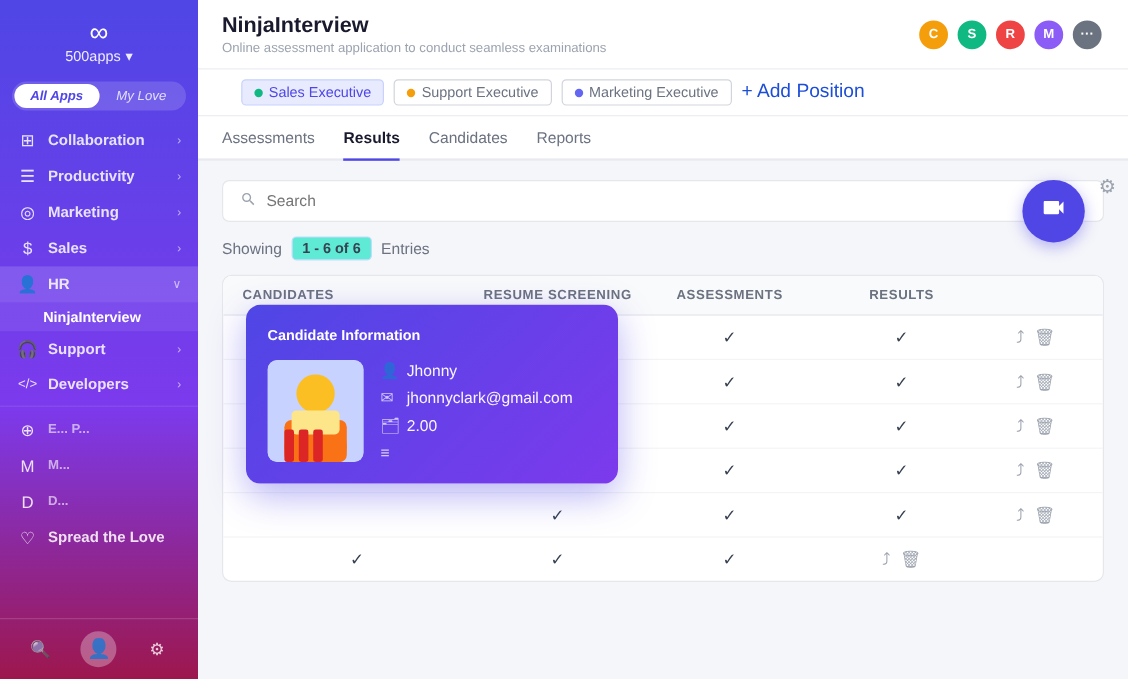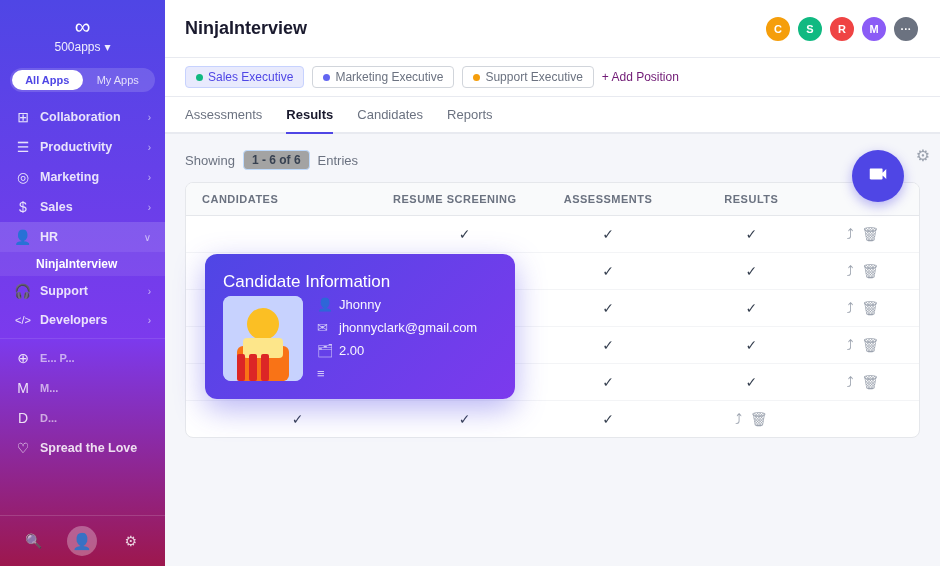--- a/index.html
+++ b/index.html
@@ -42,20 +42,21 @@
       padding: 2px;
     }
     .sidebar-tab {
       flex: 1;
       text-align: center;
       font-size: 11px;
       padding: 4px 0;
       border-radius: 20px;
       cursor: pointer;
       color: rgba(255,255,255,0.8);
+      font-style: italic;
     }
     .sidebar-tab.active {
       background: white;
       color: #4f46e5;
       font-weight: 600;
     }
     .sidebar-nav {
       flex: 1;
       overflow-y: auto;
       padding: 4px 0;
@@ -149,21 +150,21 @@
       display: flex; align-items: center; justify-content: center;
       font-size: 11px;
       font-weight: 700;
       color: white;
       border: 2px solid white;
     }
 
     
     .position-bar {
       background: white;
-      padding: 8px 20px;
+      padding: 8px 36px;
       display: flex;
       align-items: center;
       gap: 8px;
       border-bottom: 1px solid #e8eaf0;
     }
     .position-tag {
       display: flex;
       align-items: center;
       gap: 5px;
       padding: 3px 10px;
@@ -174,22 +175,22 @@
     .position-tag.active {
       background: #e8eafd;
       color: #4f46e5;
       border: 1px solid #c7d2fe;
     }
     .position-tag.outlined {
       border: 1px solid #d1d5db;
       color: #6b7280;
     }
     .add-position {
-      font-size: 12px;
-      color: #701a75;
+      font-size: 16px;
+      color: #1d4ed8;
       cursor: pointer;
       display: flex;
       align-items: center;
       gap: 3px;
     }
     .dot-indicator {
       width: 7px; height: 7px;
       border-radius: 50%;
       display: inline-block;
     }
@@ -274,21 +275,21 @@
     
     .showing-bar {
       display: flex;
       align-items: center;
       gap: 8px;
       font-size: 13px;
       color: #6b7280;
       margin-bottom: 12px;
     }
     .showing-badge {
-      background: #a3a3a3;
+      background: #5eead4;
       border: 1px solid #bfdbfe;
       border-radius: 4px;
       padding: 2px 8px;
       font-size: 12px;
       color: #374151;
       font-weight: 600;
     }
 
     
     .results-table {
@@ -342,24 +343,24 @@
       top: 120px;
       width: 310px;
       background: linear-gradient(135deg, #4f46e5 0%, #7c3aed 100%);
       border-radius: 12px;
       padding: 18px;
       color: white;
       z-index: 100;
       box-shadow: 0 10px 30px rgba(79,70,229,0.4);
     }
     .popup-title {
-      font-size: 17px;
-      font-weight: 400;
+      font-size: 12px;
+      font-weight: 700;
       color: white;
-      margin-bottom: 4px;
+      margin-bottom: 14px;
     }
     .popup-body {
       display: flex;
       gap: 14px;
     }
     .popup-photo {
       width: 80px;
       height: 85px;
       border-radius: 8px;
       background: #c7d2fe;
@@ -394,21 +395,21 @@
   <div class="sidebar-logo">
     <div class="sidebar-logo-icon">∞</div>
     <div class="sidebar-brand">
       <span>500apps</span>
       <span>▾</span>
     </div>
   </div>
 
   <div class="sidebar-tabs">
     <div class="sidebar-tab active">All Apps</div>
-    <div class="sidebar-tab">My Apps</div>
+    <div class="sidebar-tab">My Love</div>
   </div>
 
   <div class="sidebar-nav">
     <div class="nav-item">
       <span class="nav-icon">⊞</span>
       <span class="nav-label">Collaboration</span>
       <span class="chevron">›</span>
     </div>
     <div class="nav-item">
       <span class="nav-icon">☰</span>
@@ -471,42 +472,43 @@
       <span>⚙</span>
     </div>
   </div>
 </div>
 
 <div class="main-content">
 
   <div class="header">
     <div class="header-left">
       <div class="header-title">NinjaInterview</div>
+      <div class="header-subtitle">Online assessment application to conduct seamless examinations</div>
     </div>
     <div class="header-avatars">
       <div class="avatar-circle" style="background:#f59e0b">C</div>
       <div class="avatar-circle" style="background:#10b981">S</div>
       <div class="avatar-circle" style="background:#ef4444">R</div>
       <div class="avatar-circle" style="background:#8b5cf6">M</div>
       <div class="avatar-circle" style="background:#6b7280">···</div>
     </div>
   </div>
 
   <div class="position-bar">
     <div class="position-tag active">
       <span class="dot-indicator" style="background:#10b981"></span>
       <span>Sales Executive</span>
     </div>
     <div class="position-tag outlined">
+      <span class="dot-indicator" style="background:#f59e0b"></span>
+      <span>Support Executive</span>
+    </div>
+    <div class="position-tag outlined">
       <span class="dot-indicator" style="background:#6366f1"></span>
       <span>Marketing Executive</span>
-    </div>
-    <div class="position-tag outlined">
-      <span class="dot-indicator" style="background:#f59e0b"></span>
-      <span>Support Executive</span>
     </div>
     <div class="add-position">+ Add Position</div>
   </div>
 
   <div class="nav-tabs">
     <div class="nav-tab">Assessments</div>
     <div class="nav-tab active">Results</div>
     <div class="nav-tab">Candidates</div>
     <div class="nav-tab">Reports</div>
   </div>
@@ -516,31 +518,39 @@
     <div class="settings-icon">⚙</div>
 
     <div class="video-fab">
       <span>
         <svg width="22" height="22" viewBox="0 0 24 24" fill="white">
           <path d="M17 10.5V7c0-.55-.45-1-1-1H4c-.55 0-1 .45-1 1v10c0 .55.45 1 1 1h12c.55 0 1-.45 1-1v-3.5l4 4v-11l-4 4z"></path>
         </svg>
       </span>
     </div>
 
+    <div class="search-box">
+      <span class="search-icon">
+        <svg width="14" height="14" viewBox="0 0 24 24" fill="#9ca3af">
+          <path d="M15.5 14h-.79l-.28-.27C15.41 12.59 16 11.11 16 9.5 16 5.91 13.09 3 9.5 3S3 5.91 3 9.5 5.91 16 9.5 16c1.61 0 3.09-.59 4.23-1.57l.27.28v.79l5 4.99L20.49 19l-4.99-5zm-6 0C7.01 14 5 11.99 5 9.5S7.01 5 9.5 5 14 7.01 14 9.5 11.99 14 9.5 14z"></path>
+        </svg>
+      </span>
+      <input type="text" placeholder="Search" style="">
+    </div>
 
     <div class="showing-bar">
       <span>Showing</span>
       <span class="showing-badge">1 - 6 of 6</span>
       <span>Entries</span>
     </div>
 
     <div class="results-table">
       <div class="table-header">
         <div class="table-header-cell">CANDIDATES</div>
-        <div class="table-header-cell" style="text-align:left">RESUME SCREENING</div>
+        <div class="table-header-cell" style="text-align:center">RESUME SCREENING</div>
         <div class="table-header-cell" style="text-align:center">ASSESSMENTS</div>
         <div class="table-header-cell" style="text-align:center">RESULTS</div>
         <div class="table-header-cell"></div>
       </div>
 
       <div class="table-row">
         <div class="table-cell candidate-name"></div>
         <div class="table-cell">
             <span class="check-mark">✓</span>
           </div>

